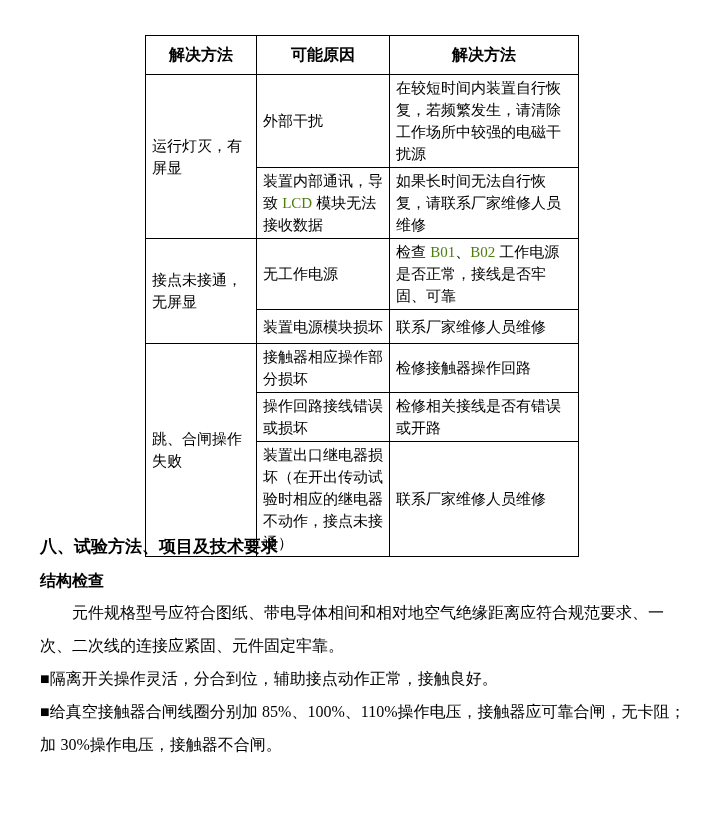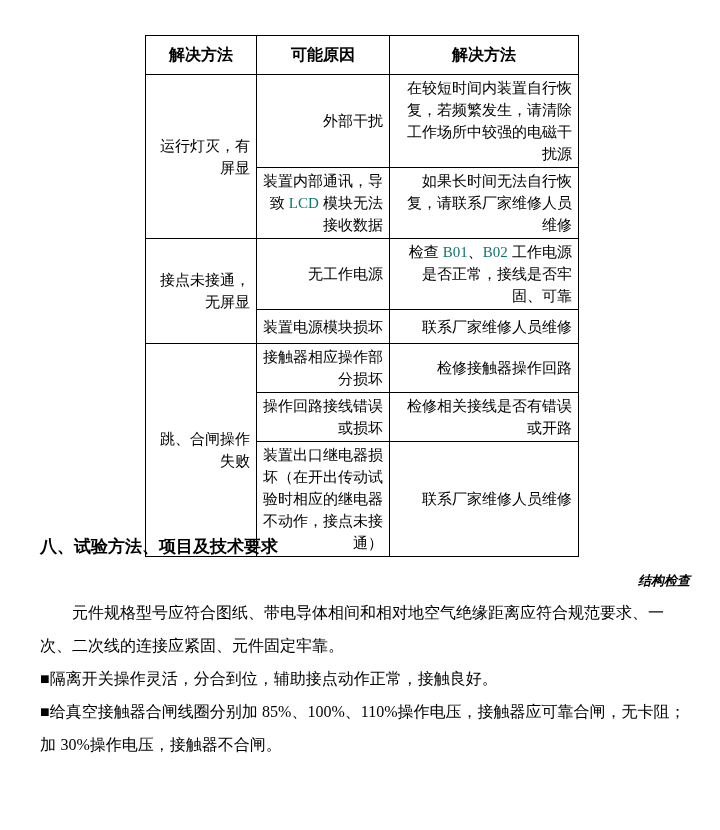--- a/index.html
+++ b/index.html
@@ -12,31 +12,31 @@
   table.tbl{
     position:absolute;left:145px;top:35px;width:433px;
     border-collapse:collapse;table-layout:fixed;
   }
   .tbl col.c1{width:111px}
   .tbl col.c2{width:133px}
   .tbl col.c3{width:189px}
   .tbl th,.tbl td{
     border:1px solid #000;
     font-size:15px;line-height:22px;
-    padding:2px 6px;vertical-align:middle;text-align:right;
+    padding:2px 6px;vertical-align:middle;text-align:left;
     word-break:break-all;
   }
   .tbl th{font-weight:bold;text-align:center;font-size:16px;height:34px;padding:2px 2px;}
   
   .en{font-family:"Liberation Serif","DejaVu Serif",serif;}
-  .en.blue{color:#0f766e;}
+  .en.blue{color:#4d7c0f;}
   
   .content{position:absolute;left:40px;top:534px;width:650px;}
   .h1{font-size:17px;font-weight:bold;line-height:26px;margin:0 0 10px 0;}
-  .subhead{font-size:13px;font-weight:bold;font-style:italic;line-height:22px;margin:4px 0 4px 0;text-align:right;}
+  .subhead{font-size:16px;font-weight:bold;line-height:22px;margin:4px 0 4px 0;}
   .para{font-size:16px;line-height:33px;margin:0;}
   .para.indent{text-indent:2em;}
 </style>
 </head>
 <body>
 
 <table class="tbl">
   <colgroup>
       <col class="c1">
       <col class="c2">

